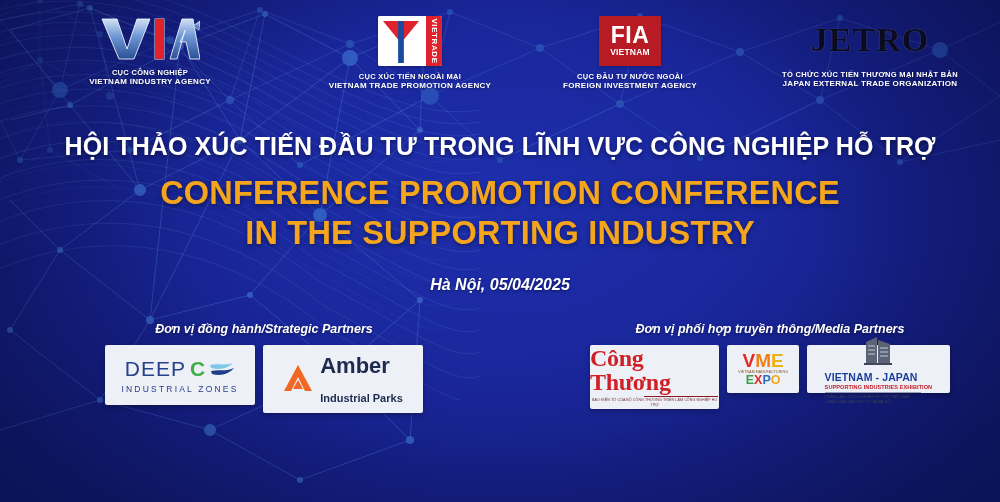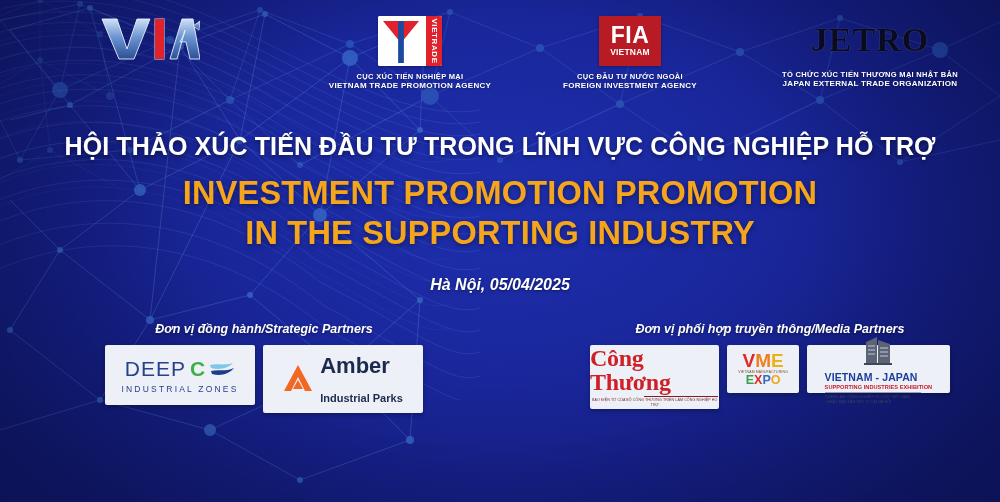--- a/index.html
+++ b/index.html
@@ -321,34 +321,38 @@
           </defs>
           <g fill="url(#viag)" stroke="#e8f0fb" stroke-width="0.9">
             <polygon points="2,3 17,3 27,33 37,3 50,3 34,43 19,43"></polygon>
             <rect x="55" y="3" width="9" height="40"></rect>
             <polygon points="70,43 82,3 93,3 100,43 90,43 86,26 80,26 84,18 85,14 77,43"></polygon>
           </g>
           <rect x="55" y="3" width="9" height="40" fill="#e0222c"></rect>
           <polygon points="93,10 100,5 99,14" fill="url(#viag)" stroke="#e8f0fb" stroke-width="0.7"></polygon>
         </svg>
       </div>
+      <div class="logo-cap">
+        <span class="l1">CỤC CÔNG NGHIỆP</span>
+        <span class="l2">VIETNAM INDUSTRY AGENCY</span>
+      </div>
     </div>
 
     <div class="logo-cell cell-vietrade">
       <div class="vietrade-mark">
         <div class="vt-left">
           <div class="vt-v-red"></div>
           <div class="vt-v-blue"></div>
         </div>
         <div class="vt-bar">
           <span>VIETRADE</span>
         </div>
       </div>
       <div class="logo-cap">
-        <span class="l1">CỤC XÚC TIẾN NGHIỆP MẠI</span>
+        <span class="l1">CỤC XÚC TIẾN NGOÀI MẠI</span>
         <span class="l2">VIETNAM TRADE PROMOTION AGENCY</span>
       </div>
     </div>
 
     <div class="logo-cell cell-fia">
       <div class="fia-mark">
         <div class="fia-big">FIA</div>
         <div class="fia-sub">VIETNAM</div>
       </div>
       <div class="logo-cap">
@@ -364,21 +368,21 @@
       <div class="logo-cap">
         <span class="l1">TỔ CHỨC XÚC TIẾN THƯƠNG MẠI NHẬT BẢN</span>
         <span class="l2">JAPAN EXTERNAL TRADE ORGANIZATION</span>
       </div>
     </div>
   </div>
 
   <div class="headline">
     <div class="title-vi">HỘI THẢO XÚC TIẾN ĐẦU TƯ TRONG LĨNH VỰC CÔNG NGHIỆP HỖ TRỢ</div>
     <div class="title-en">
-      <span class="ln">INVESTMENT PROMOTION PROMOTION</span>
+      <span class="ln">CONFERENCE PROMOTION CONFERENCE</span>
       <span class="ln">IN THE SUPPORTING INDUSTRY</span>
     </div>
     <div class="venue">Hà Nội, 05/04/2025</div>
   </div>
 
   <div class="partners">
 
     <div class="pgroup pgroup-strategic">
       <div class="plabel">Đơn vị đồng hành/Strategic Partners</div>
       <div class="prow">

